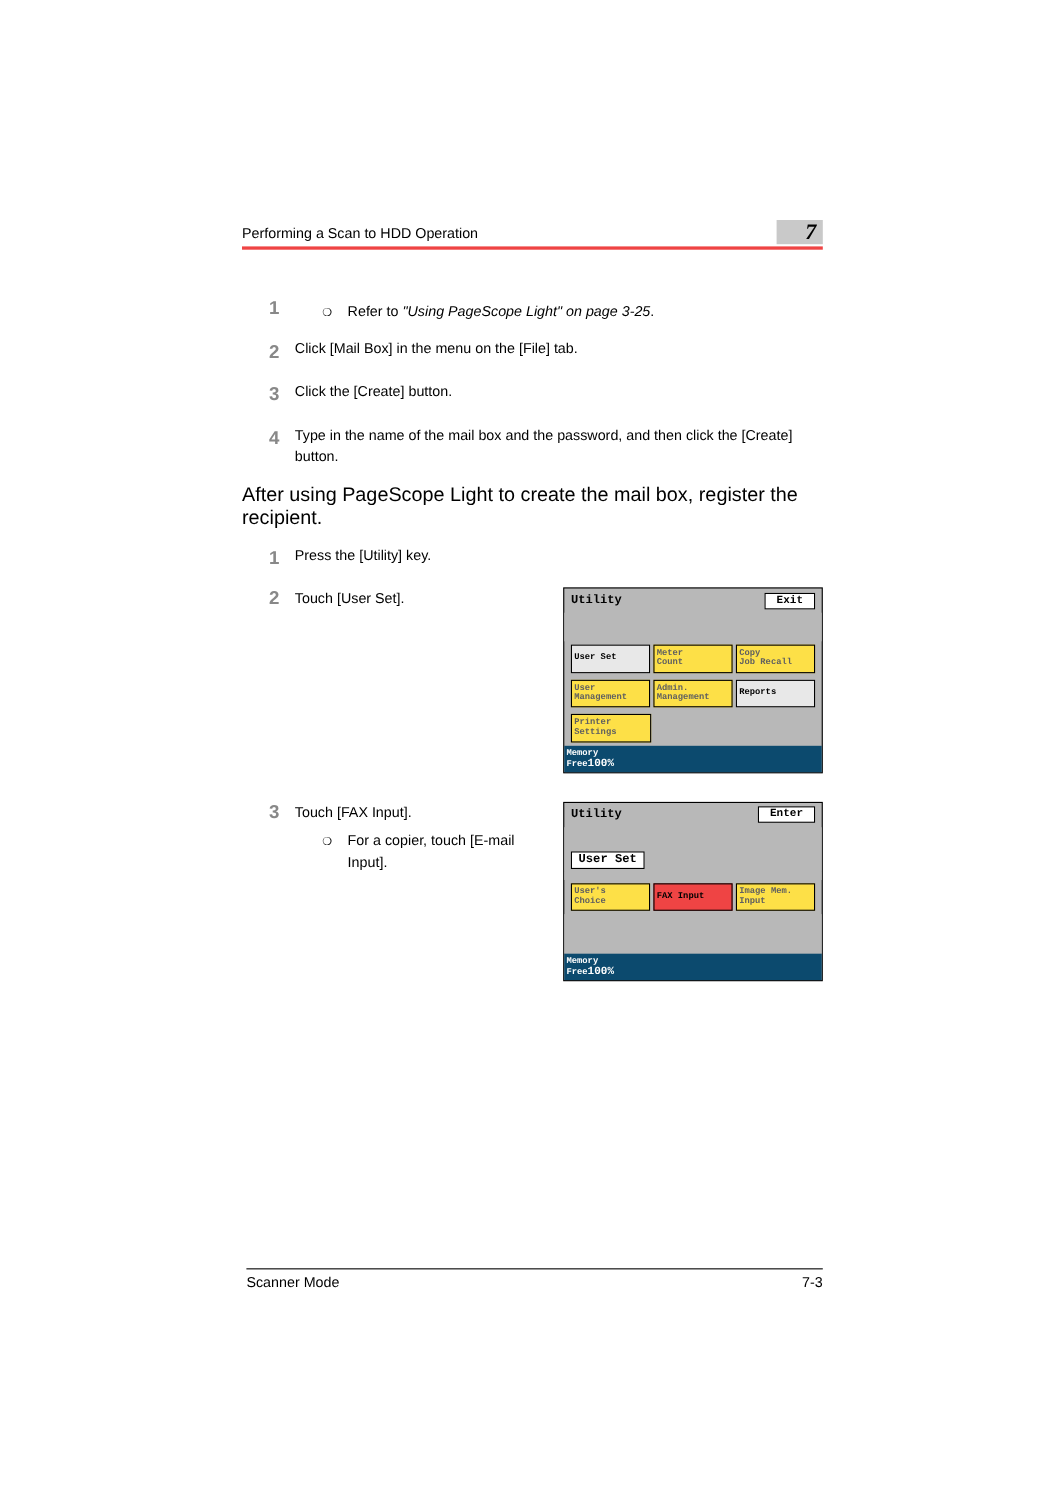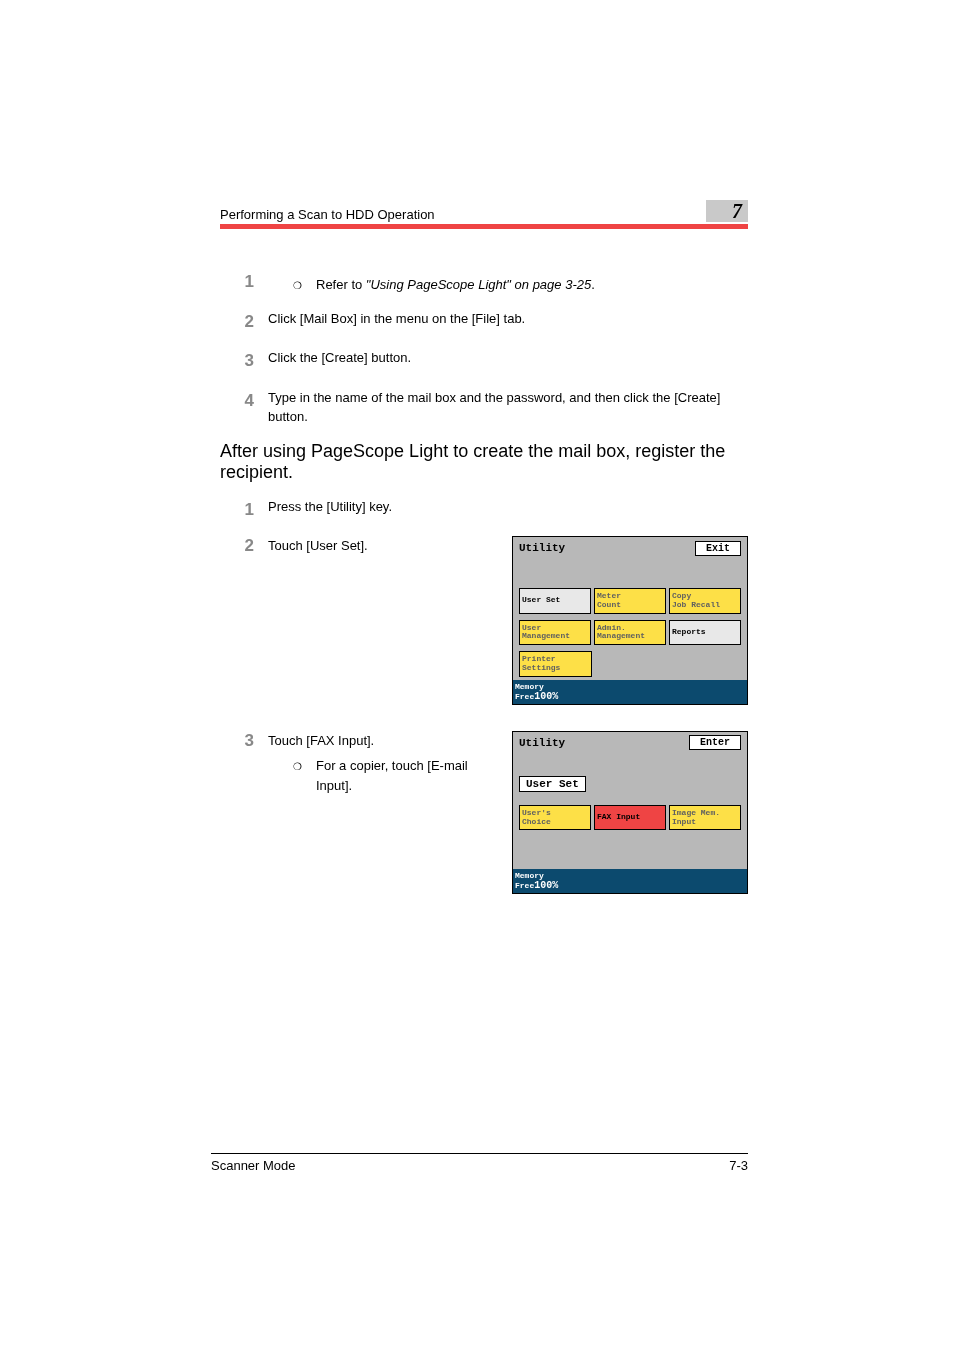--- a/index.html
+++ b/index.html
@@ -1,18 +1,18 @@
 <!DOCTYPE html>
 <html><head>
 <meta charset="utf-8">
 <style>
   html,body{margin:0;padding:0;background:#fff;font-family:Arial,Helvetica,sans-serif;color:#000}
   .page{width:954px;height:1351px;position:relative;margin:0 auto;box-sizing:border-box}
   .content{position:absolute;left:220px;right:206px;top:200px}
-  .hdr-line{display:flex;align-items:flex-end;border-bottom:5px solid #ef4444;padding-bottom:2px}
+  .hdr-line{display:flex;align-items:center;border-bottom:3px solid #ef4444;padding-bottom:2px}
   .hdr-title{font-size:13px;flex:1}
   .chapter-box{width:42px;height:22px;background:#c9c9c9;position:relative;display:flex;align-items:center;justify-content:flex-end;padding-right:6px;box-sizing:border-box}
   .chapter-num{font-size:20px;font-weight:bold;font-style:italic;font-family:"Times New Roman",serif;color:#000}
   .steps{margin-top:40px}
   .step{display:flex;margin:14px 0;font-size:13px;line-height:1.5}
   .step .num{width:34px;flex:none;text-align:right;padding-right:14px;font-size:17px;font-weight:bold;color:#888;font-family:Arial,sans-serif}
   .step .txt{flex:1}
   .sub{display:flex;margin:6px 0 0 0;font-size:13px}
   .sub .bullet{width:34px;flex:none;text-align:right;padding-right:14px;color:#000}
   .sub .bullet::before{content:"\274D";font-size:10px}
@@ -33,21 +33,21 @@
   .pbtn{flex:1;border:1px solid #000;font-size:8px;font-weight:bold;line-height:1.1;padding:3px 2px;text-align:left;font-family:"Courier New",monospace;min-height:18px;display:flex;align-items:center;box-sizing:border-box}
   .pbtn.light{background:#e8e8e8;color:#000}
   .pbtn.grey{background:#fde047;color:#606060}
   .pbtn.white{background:#ef4444;color:#000}
   .pbtn.empty{border:none;background:transparent}
   .panel-status{background:#0c4a6e;color:#fff;font-size:8px;font-weight:bold;padding:2px 2px;font-family:"Courier New",monospace}
   .panel-status .big{font-size:10px}
   .crumb{font-size:11px;font-weight:bold;color:#000;background:#fff;border:1px solid #000;display:inline-block;padding:1px 6px;margin:4px 6px 0 6px;font-family:"Courier New",monospace}
   .crumb-row{background:#b8b8b8;padding-bottom:2px}
   .spacer-lg{height:36px;background:#b8b8b8}
-  .footer{position:absolute;left:211px;right:206px;bottom:178px;border-top:1px solid #000;padding-top:4px;display:flex;font-size:13px}
+  .footer{position:absolute;left:224px;right:206px;bottom:178px;border-top:1px solid #000;padding-top:4px;display:flex;font-size:13px}
   .footer .l{flex:1}
   .footer .r{flex:none}
 </style>
 </head>
 <body>
 
 <div class="page">
   <div class="content">
     <div class="hdr-line">
       <div class="hdr-title">Performing a Scan to HDD Operation</div>

